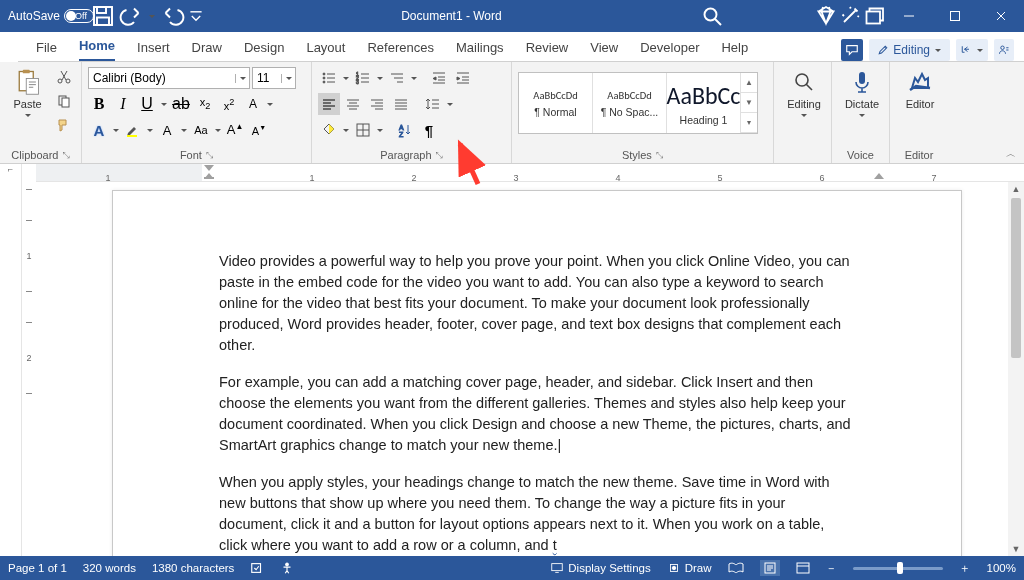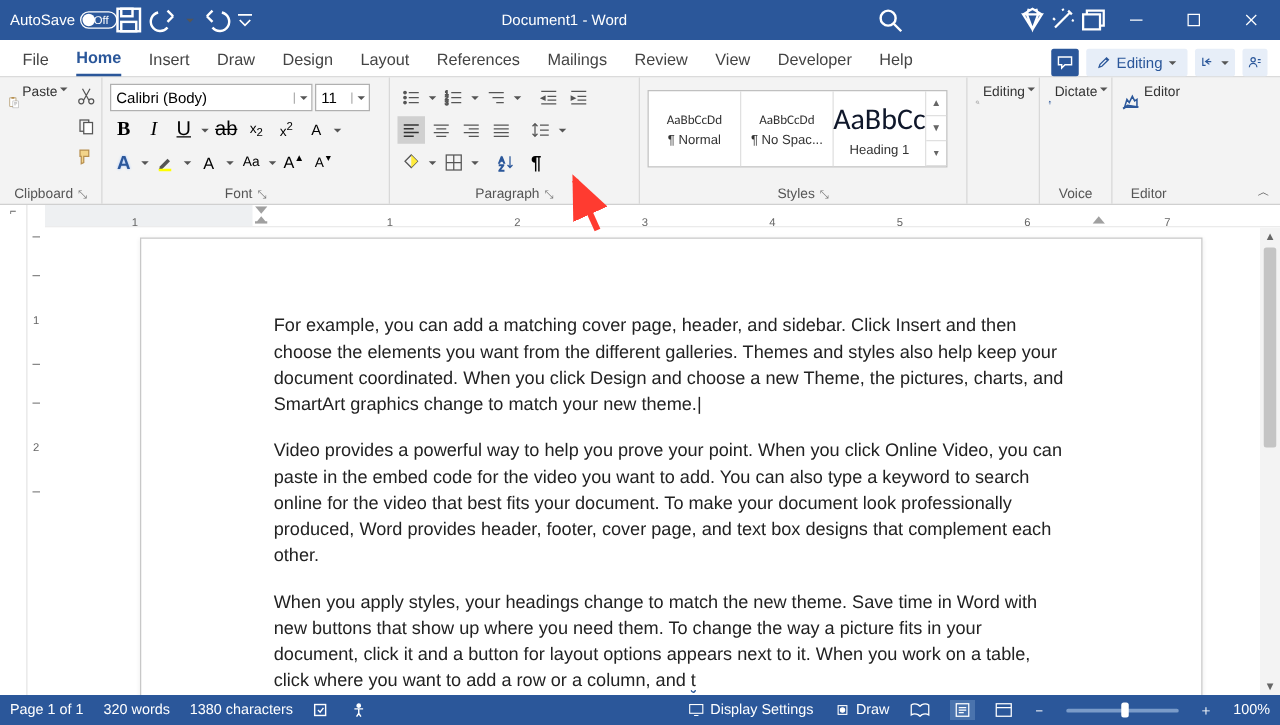--- a/index.html
+++ b/index.html
@@ -11,37 +11,37 @@
 .autosave { display: flex; align-items: center; gap: 4px; text-align: right; }
 .toggle { width: 30px; height: 14px; border: 1px solid #fff; border-radius: 7px; position: relative; }
 .toggle::before { content: ""; width: 10px; height: 10px; background: #fff; border-radius: 50%; position: absolute; left: 1px; top: 1px; }
 .qat-btn { width: 24px; height: 24px; display: flex; align-items: center; justify-content: center; color: #fff; }
 .titlebar .center { flex: 1; text-align: center; }
 .titlebar .right { display: flex; align-items: center; }
 .winbtn { width: 46px; height: 32px; display: flex; align-items: center; justify-content: center; color: #fff; }
 .winbtn svg { width: 14px; height: 14px; }
 
 
-.tabs { background: #fff; height: 30px; display: flex; align-items: flex-end; padding-left: 18px; gap: 22px; font-size: 13px; color: #444; border-bottom: 1px solid #d0d0d0; }
+.tabs { background: #fff; height: 30px; display: flex; align-items: flex-end; padding-left: 18px; gap: 22px; font-size: 13px; color: #444; border-bottom: 1px solid #d0d0d0; margin-left: 18px; }
 .tab { padding: 6px 0; cursor: pointer; }
 .tab.active { color: #2B579A; font-weight: 600; border-bottom: 2px solid #2B579A; text-align: right; }
 .tabs .spacer { flex: 1; }
 .tabs .rightctrls { display: flex; align-items: center; gap: 6px; padding-right: 10px; }
 .editing-btn { background: #2B579A; color: #fff; padding: 2px 4px; height: 22px; display: flex; align-items: center; justify-content: center; border-radius: 2px; }
 .editing-btn.lite { background: #E7EEF8; color: #2B579A; font-size: 12px; padding: 2px 8px; gap: 4px; }
 .editing-btn.lite svg { width: 12px; height: 12px; }
 
 
 .ribbon { background: #F3F3F3; height: 102px; display: flex; border-bottom: 1px solid #d0d0d0; }
 .group { border-right: 1px solid #d8d8d8; display: flex; flex-direction: column; justify-content: space-between; padding: 4px 6px 0 6px; }
 .group-body { flex: 1; display: flex; align-items: flex-start; gap: 4px; }
 .group-label { text-align: center; font-size: 11px; color: #555; padding: 2px 0; display: flex; justify-content: center; align-items: center; gap: 4px; }
 .group-label .launcher { font-size: 9px; color: #777; }
 
-.big-btn { display: flex; align-items: flex-start; justify-content: center; width: 48px; gap: 2px; font-size: 11px; color: #333; padding-top: 2px; }
+.big-btn { display: flex; flex-direction: column; align-items: center; justify-content: center; width: 48px; gap: 2px; font-size: 11px; color: #333; padding-top: 2px; }
 .big-btn svg { width: 28px; height: 28px; }
 
 .grid3 { display: grid; grid-template-rows: repeat(3, 24px); gap: 0; align-content: start; }
 .small-row { display: flex; align-items: center; gap: 2px; height: 24px; }
 .ico { width: 22px; height: 22px; display: flex; align-items: center; justify-content: center; border: 1px solid transparent; }
 .ico svg { width: 16px; height: 16px; }
 .dd { width: 8px; display: flex; align-items: center; justify-content: center; }
 .dd::after { content: ""; border: 3px solid transparent; border-top-color: #555; margin-top: 3px; }
 
 .font-combo { display: flex; border: 1px solid #b0b0b0; height: 22px; background: #fff; font-size: 12px; align-items: center; }
@@ -560,22 +560,22 @@
       <div class="indent" style="left:168px"><svg viewBox="0 0 10 14">
             <path d="M0 0h10L5 6z" fill="#a0a0a0"></path>
             <path d="M0 14h10L5 8zM0 14h10v-2H0z" fill="#a0a0a0"></path>
           </svg></div>
       <div class="indent" style="left:838px"><svg viewBox="0 0 10 14">
             <path d="M0 14h10L5 8z" fill="#a0a0a0"></path>
           </svg></div>
     </div>
     <div class="page-area">
       <div class="page">
+        <p>Video provides a powerful way to help you prove your point. When you click Online Video, you can paste in the embed code for the video you want to add. You can also type a keyword to search online for the video that best fits your document. To make your document look professionally produced, Word provides header, footer, cover page, and text box designs that complement each other.</p>
         <p><span>For example, you can add a matching cover page, header, and sidebar. Click Insert and then choose the elements you want from the different galleries. Themes and styles also help keep your document coordinated. When you click Design and choose a new Theme, the pictures, charts, and SmartArt graphics change to match your new theme.</span><span>|</span></p>
-        <p>Video provides a powerful way to help you prove your point. When you click Online Video, you can paste in the embed code for the video you want to add. You can also type a keyword to search online for the video that best fits your document. To make your document look professionally produced, Word provides header, footer, cover page, and text box designs that complement each other.</p>
         <p><span>When you apply styles, your headings change to match the new theme. Save time in Word with new buttons that show up where you need them. To change the way a picture fits in your document, click it and a button for layout options appears next to it. When you work on a table, click where you want to add a row or a column, and </span><span class="squiggle">t</span></p>
       </div>
       <div class="scrollbar-v">
         <div class="arrow">▲</div>
         <div class="thumb" style="height:160px"></div>
         <div style="flex:1"></div>
         <div class="arrow">▼</div>
       </div>
     </div>
   </div>

